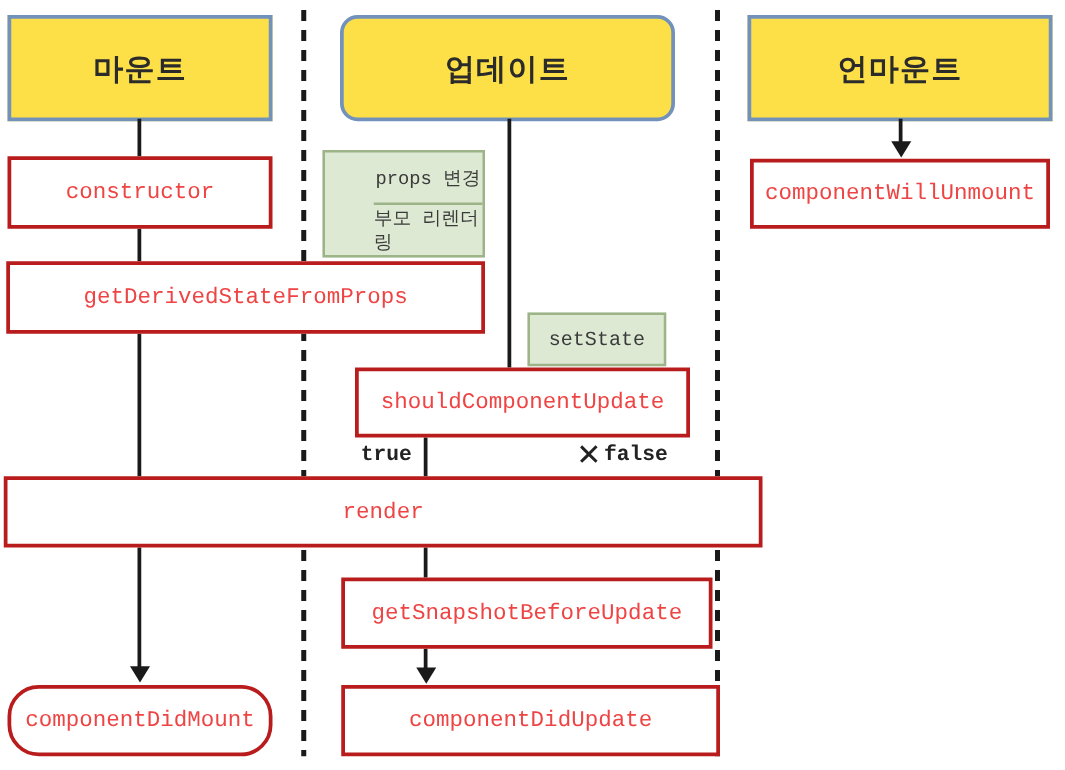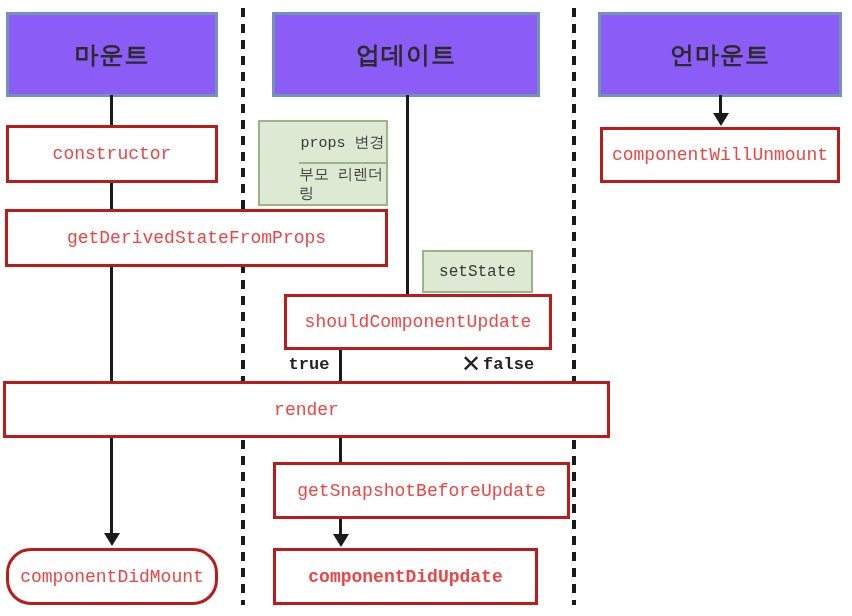--- a/index.html
+++ b/index.html
@@ -3,21 +3,21 @@
 <meta charset="utf-8">
 <style>
   html,body{margin:0;padding:0;background:#ffffff;}
   *{box-sizing:border-box;}
   .canvas{
     position:relative;width:852px;height:616px;background:#ffffff;overflow:hidden;
     font-family:"Liberation Sans", sans-serif;
   }
   .header{
     position:absolute;display:flex;align-items:center;justify-content:center;
-    background:#8b5cf6;border:3px solid #7292bb;
+    background:#fde047;border:3px solid #7292bb;
     font-weight:bold;font-size:24px;color:#2b2b2b;letter-spacing:1px;
   }
   .node{
     position:absolute;display:flex;align-items:center;justify-content:center;
     background:#ffffff;border:3px solid #b91c1c;
     font-family:"Liberation Mono","DejaVu Sans Mono",monospace;
     font-size:18px;color:#ef4444;white-space:nowrap;
   }
   .trigger-group{
     position:absolute;background:#dde9d3;border:2px solid #9cb488;
@@ -46,29 +46,29 @@
     background:repeating-linear-gradient(to bottom,#1a1a1a 0px,#1a1a1a 9px,transparent 9px,transparent 16px);
   }
   .branch-label{
     position:absolute;font-family:"Liberation Mono","DejaVu Sans Mono",monospace;
     font-weight:bold;font-size:17px;color:#222222;white-space:nowrap;
   }
   .false-wrap{display:flex;align-items:center;gap:2px;}
   .x-mark{font-size:24px;font-weight:bold;line-height:1;font-family:"DejaVu Sans",sans-serif;}
   
   #hdr-mount{left:6px;top:12px;width:212px;height:85px;}
-  #hdr-update{left:272px;top:12px;width:268px;height:85px;}
+  #hdr-update{left:272px;top:12px;width:268px;height:85px;border-radius:14px;}
   #hdr-unmount{left:598px;top:12px;width:244px;height:85px;}
   #node-constructor{left:6px;top:125px;width:212px;height:58px;}
   #node-gdsfp{left:5px;top:209px;width:383px;height:58px;}
   #node-scu{left:272px;top:294px;width:268px;height:56px;margin-left:12px;}
   #node-render{left:3px;top:381px;width:607px;height:57px;}
   #node-gsbu{left:273px;top:462px;width:297px;height:57px;}
   #node-cdm{left:6px;top:548px;width:212px;height:57px;border-radius:25px;}
-  #node-cdu{left:273px;top:548px;width:265px;height:57px;font-weight:bold;}
+  #node-cdu{left:273px;top:548px;width:303px;height:57px;}
   #node-cwu{left:600px;top:127px;width:240px;height:56px;}
   #triggers-props{left:258px;top:120px;width:130px;height:86px;}
   #trigger-setstate{left:422px;top:250px;width:111px;height:43px;}
   #line-mount-1{left:110px;top:95px;height:32px;}
   #line-mount-2{left:110px;top:181px;height:30px;}
   #line-mount-3{left:110px;top:265px;height:118px;}
   #line-mount-4{left:110px;top:436px;height:99px;}
   #arrow-cdm{left:104px;top:533px;}
   #line-update-1{left:406px;top:95px;height:201px;}
   #line-true{left:339px;top:348px;height:35px;}

